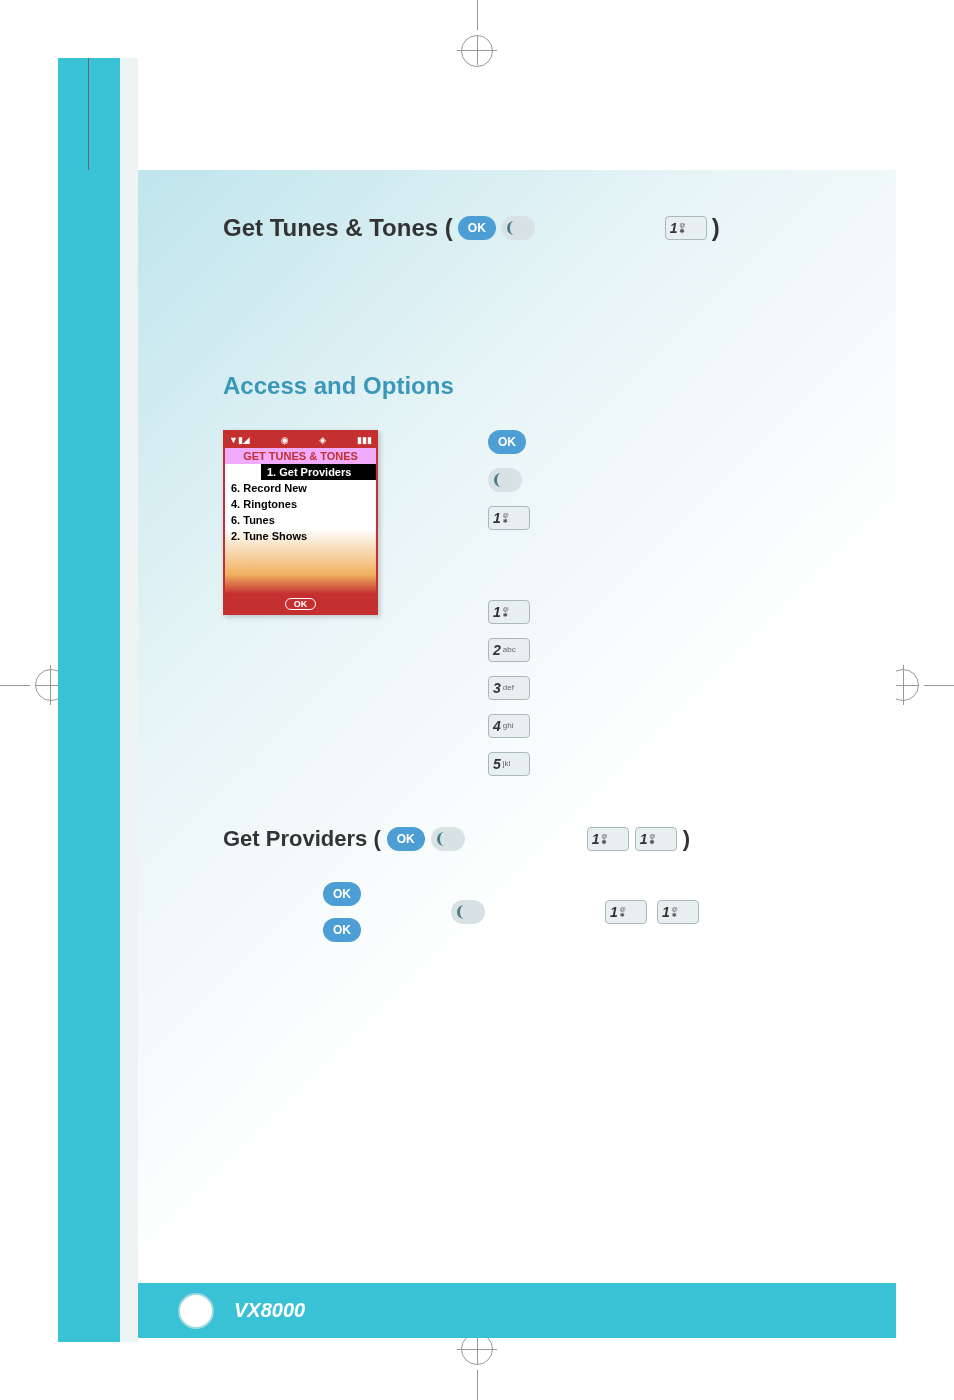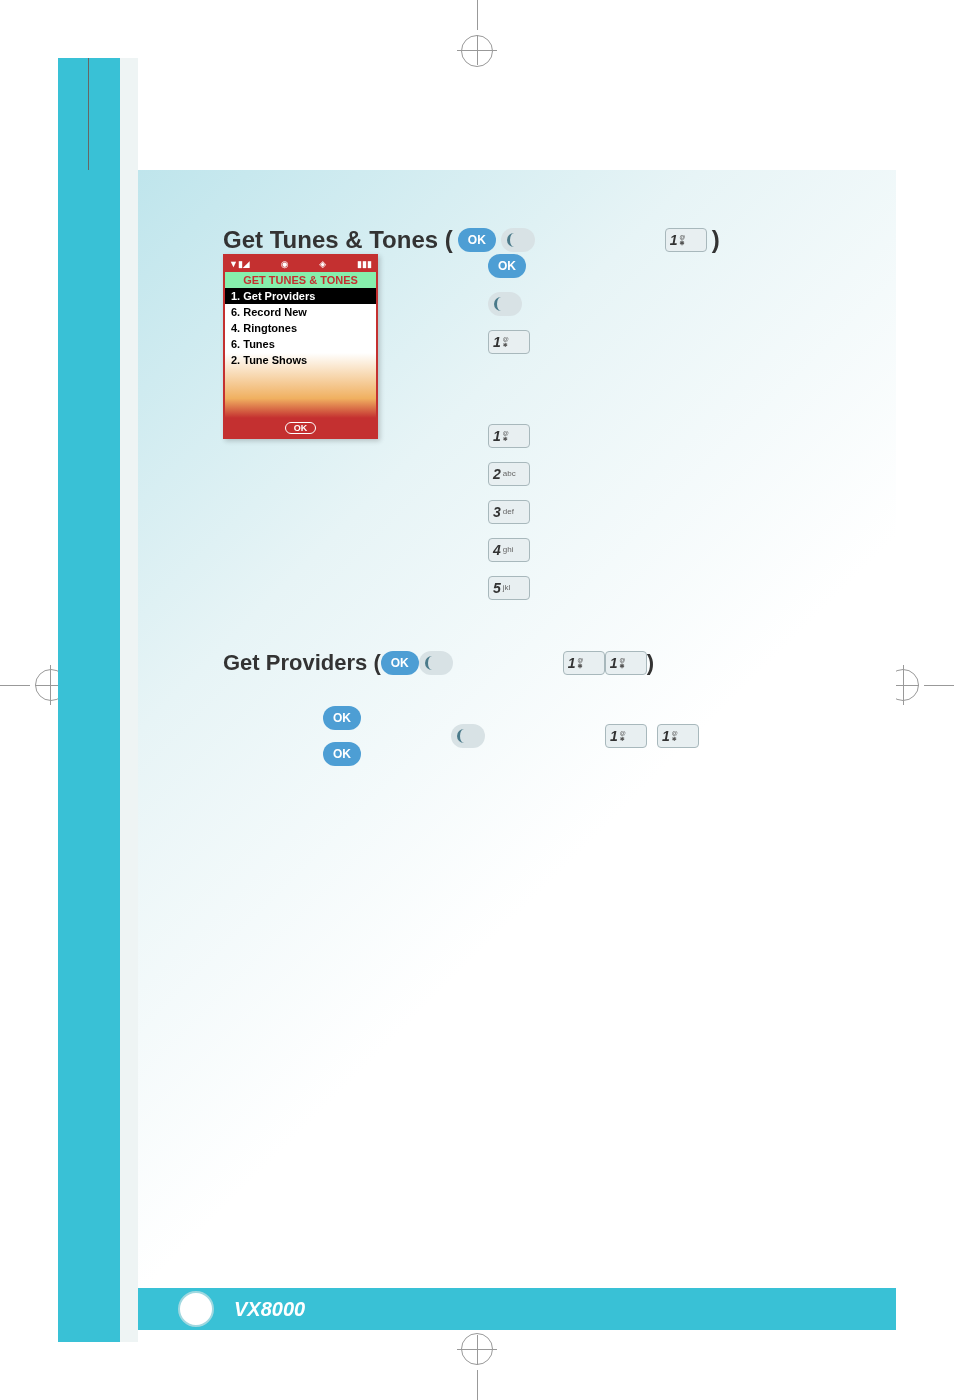--- a/index.html
+++ b/index.html
@@ -234,21 +234,21 @@
     .content-box {
       position: absolute;
       left: 80px;
       top: 112px;
       right: 0;
       bottom: 55px;
       background: linear-gradient(135deg, #bfe5ec 0%, #e7f4f6 30%, #fff 60%);
     }
     
     .content {
-      padding: 56px 50px 50px 85px;
+      padding: 44px 50px 50px 85px;
     }
     
     .heading-1 {
       font-size: 24px;
       font-weight: bold;
       color: #333;
       display: flex;
       align-items: center;
       gap: 5px;
       flex-wrap: wrap;
@@ -346,41 +346,42 @@
       background: #c43030;
       color: #fff;
       height: 16px;
       display: flex;
       justify-content: space-between;
       align-items: center;
       padding: 0 4px;
       font-size: 9px;
     }
     .phone-title {
-      background: #86efac;
+      background: #f0abfc;
       color: #c43030;
       font-weight: bold;
       text-align: center;
       padding: 2px 0;
       font-size: 11px;
     }
     .phone-menu {
       background: linear-gradient(180deg, #fff 0%, #fff 50%, #f0b060 85%, #c43030 100%);
       padding: 0;
       min-height: 130px;
     }
     .phone-item {
       padding: 2px 6px;
       font-size: 11px;
       font-weight: bold;
       color: #000;
     }
     .phone-item.sel {
       background: #000;
       color: #fff;
+      margin-left: 36px;
     }
     .phone-soft {
       background: #c43030;
       text-align: center;
       padding: 3px 0;
     }
     .phone-soft .ok-sm {
       display: inline-block;
       border: 1px solid #fff;
       color: #fff;
@@ -401,20 +402,21 @@
       gap: 10px;
     }
     
     .sub-heading {
       font-size: 22px;
       font-weight: bold;
       color: #333;
       margin-top: 50px;
       display: flex;
       align-items: center;
+      gap: 6px;
     }
     
     .instruction-row {
       display: flex;
       align-items: center;
       gap: 10px;
       margin-top: 30px;
       margin-left: 100px;
     }
     .instruction-col {
@@ -422,22 +424,22 @@
       flex-direction: column;
       gap: 12px;
       align-items: flex-start;
     }
     
     
     .footer {
       position: absolute;
       left: 80px;
       right: 0;
-      bottom: 12px;
-      height: 42px;
+      bottom: 4px;
+      height: 55px;
       background: #39c1d6;
       display: flex;
       align-items: center;
       padding-left: 40px;
     }
     .footer-circle {
       width: 36px;
       height: 36px;
       background: #fff;
       border: 2px solid #a0d8e0;
@@ -489,20 +491,21 @@
         <span class="key-btn">
           <span class="num">1</span>
           <span class="icon-stack">
               <span>@</span>
               <span>✱</span>
             </span>
         </span>
         <span> )</span>
       </div>
 
+      <div class="heading-2">Access and Options</div>
 
       <div class="screen-row">
         <div class="phone-screen">
           <div class="phone-status">
             <span>▼▮◢</span>
             <span>◉</span>
             <span>◈</span>
             <span>▮▮▮</span>
           </div>
           <div class="phone-title">GET TUNES &amp; TONES</div>

